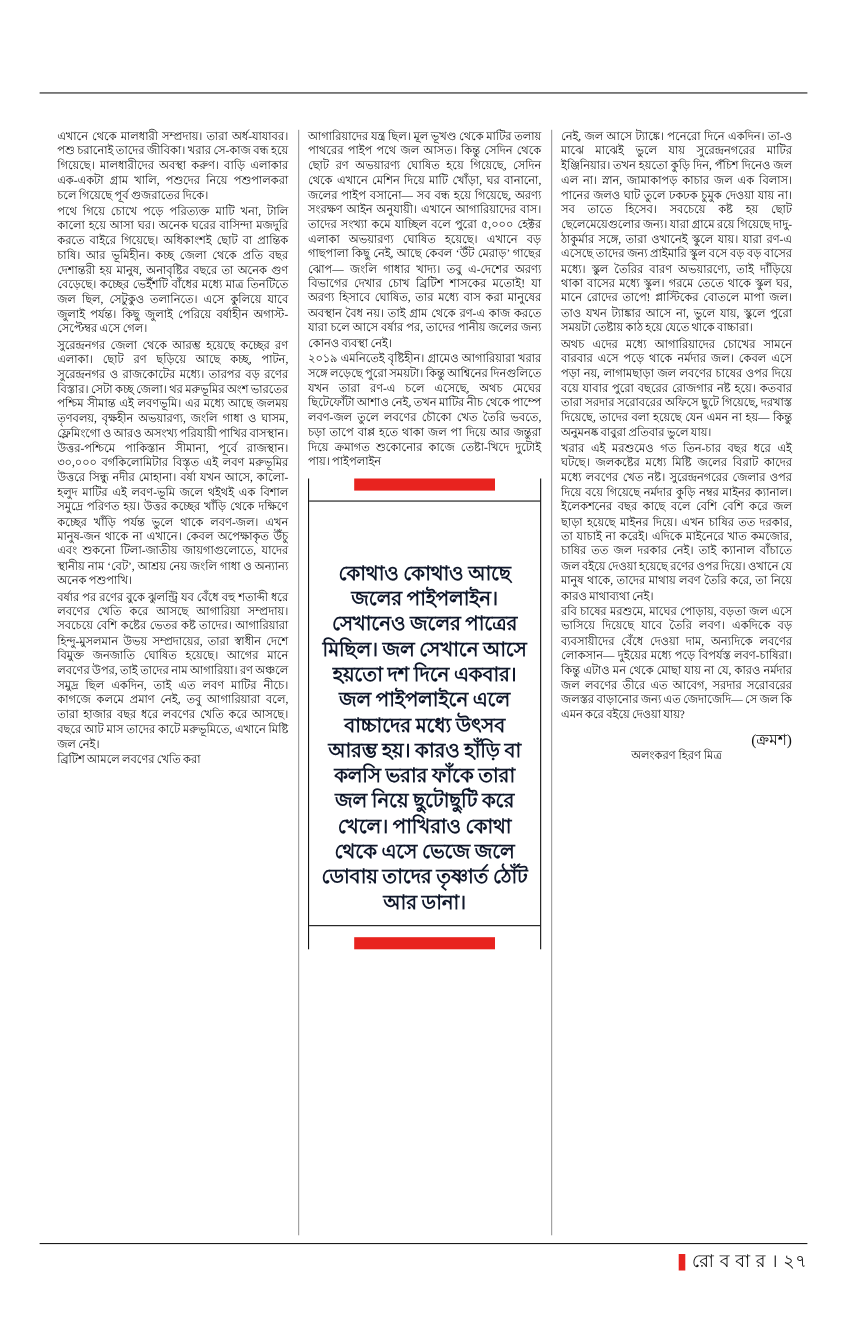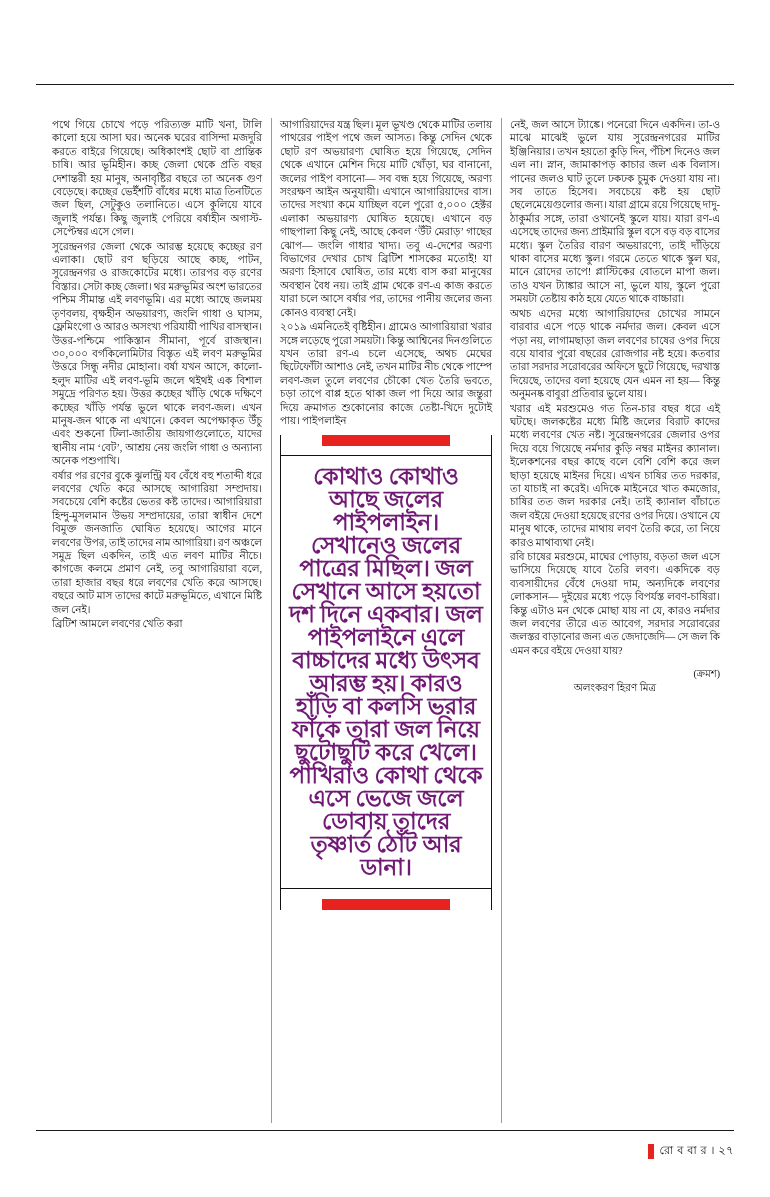--- a/index.html
+++ b/index.html
@@ -92,55 +92,56 @@
     position: relative;
   }
   .pq-bar {
     background: #e8231f;
     height: 11px;
     width: 128px;
     margin: 0 auto 9px auto;
   }
   .pq-bar.bottom { margin: 10px auto 0 auto; }
   .pq-text {
-    font-size: 23px;
+    font-size: 18px;
     line-height: 23px;
     text-align: center;
-    color: #701a75;
+    color: #0f172a;
     font-weight: 700;
     padding: 0 8px;
     letter-spacing: -0.2px;
+    margin-top: 45px;
   }
   .pq-inner {
     border-top: 1px solid #111;
     border-bottom: 1px solid #111;
     padding: 9px 0 9px 0;
   }
 
   .continued {
     margin-top: 10px;
-    font-size: 10px;
+    font-size: 14px;
     line-height: 13.4px;
     text-align: right;
   }
   .credit {
     font-size: 10.4px;
     line-height: 13.4px;
     text-align: center;
   }
 
   
   .footer {
     position: absolute;
     right: 36px;
     bottom: 36px;
     display: flex;
     align-items: center;
     gap: 6px;
-    font-size: 11px;
+    font-size: 16px;
     color: #111;
   }
   .footer .redbar {
     width: 6px;
     height: 15px;
     background: #e8231f;
     display: inline-block;
   }
   .footer .ftext { letter-spacing: 0.6px; }
 
@@ -152,20 +153,21 @@
 
   <div class="top-rule"></div>
   <div class="bottom-rule"></div>
 
   <div class="vsep v1"></div>
   <div class="vsep v2"></div>
 
   <div class="columns">
 
     <div class="col">
+      <p>এখানে থেকে মালধারী সম্প্রদায়। তারা অর্ধ-যাযাবর। পশু চরানোই তাদের জীবিকা। খরার সে-কাজ বন্ধ হয়ে গিয়েছে। মালধারীদের অবস্থা করুণ। বাড়ি এলাকার এক-একটা গ্রাম খালি, পশুদের নিয়ে পশুপালকরা চলে গিয়েছে পূর্ব গুজরাতের দিকে।</p>
       <p>পথে গিয়ে চোখে পড়ে পরিত্যক্ত মাটি খনা, টালি কালো হয়ে আসা ঘর। অনেক ঘরের বাসিন্দা মজদুরি করতে বাইরে গিয়েছে। অধিকাংশই ছোট বা প্রান্তিক চাষি। আর ভূমিহীন। কচ্ছ জেলা থেকে প্রতি বছর দেশান্তরী হয় মানুষ, অনাবৃষ্টির বছরে তা অনেক গুণ বেড়েছে। কচ্ছের ভেইঁশটি বাঁধের মধ্যে মাত্র তিনটিতে জল ছিল, সেটুকুও তলানিতে। এসে কুলিয়ে যাবে জুলাই পর্যন্ত। কিছু জুলাই পেরিয়ে বর্ষাহীন অগাস্ট-সেপ্টেম্বর এসে গেল।</p>
       <p>সুরেন্দ্রনগর জেলা থেকে আরম্ভ হয়েছে কচ্ছের রণ এলাকা। ছোট রণ ছড়িয়ে আছে কচ্ছ, পাটন, সুরেন্দ্রনগর ও রাজকোটের মধ্যে। তারপর বড় রণের বিস্তার। সেটা কচ্ছ জেলা। থর মরুভূমির অংশ ভারতের পশ্চিম সীমান্ত এই লবণভূমি। এর মধ্যে আছে জলময় তৃণবলয়, বৃক্ষহীন অভয়ারণ্য, জংলি গাধা ও ঘাসম, ফ্লেমিংগো ও আরও অসংখ্য পরিযায়ী পাখির বাসস্থান। উত্তর-পশ্চিমে পাকিস্তান সীমানা, পূর্বে রাজস্থান। ৩০,০০০ বর্গকিলোমিটার বিস্তৃত এই লবণ মরুভূমির উত্তরে সিন্ধু নদীর মোহানা। বর্ষা যখন আসে, কালো-হলুদ মাটির এই লবণ-ভূমি জলে থইথই এক বিশাল সমুদ্রে পরিণত হয়। উত্তর কচ্ছের খাঁড়ি থেকে দক্ষিণে কচ্ছের খাঁড়ি পর্যন্ত ভুলে থাকে লবণ-জল। এখন মানুষ-জন থাকে না এখানে। কেবল অপেক্ষাকৃত উঁচু এবং শুকনো টিলা-জাতীয় জায়গাগুলোতে, যাদের স্থানীয় নাম ‘বেট’, আশ্রয় নেয় জংলি গাধা ও অন্যান্য অনেক পশুপাখি।</p>
       <p>বর্ষার পর রণের বুকে ঝুলন্ট্রি যব বেঁধে বহু শতাব্দী ধরে লবণের খেতি করে আসছে আগারিয়া সম্প্রদায়। সবচেয়ে বেশি কষ্টের ভেতর কষ্ট তাদের। আগারিয়ারা হিন্দু-মুসলমান উভয় সম্প্রদায়ের, তারা স্বাধীন দেশে বিমুক্ত জনজাতি ঘোষিত হয়েছে। আগের মানে লবণের উপর, তাই তাদের নাম আগারিয়া। রণ অঞ্চলে সমুদ্র ছিল একদিন, তাই এত লবণ মাটির নীচে। কাগজে কলমে প্রমাণ নেই, তবু আগারিয়ারা বলে, তারা হাজার বছর ধরে লবণের খেতি করে আসছে। বছরে আট মাস তাদের কাটে মরুভূমিতে, এখানে মিষ্টি জল নেই।</p>
       <p>ব্রিটিশ আমলে লবণের খেতি করা</p>
     </div>
 
     <div class="col mid">
       <p>আগারিয়াদের যন্ত্র ছিল। মূল ভূখণ্ড থেকে মাটির তলায় পাথরের পাইপ পথে জল আসত। কিন্তু সেদিন থেকে ছোট রণ অভয়ারণ্য ঘোষিত হয়ে গিয়েছে, সেদিন থেকে এখানে মেশিন দিয়ে মাটি খোঁড়া, ঘর বানানো, জলের পাইপ বসানো— সব বন্ধ হয়ে গিয়েছে, অরণ্য সংরক্ষণ আইন অনুযায়ী। এখানে আগারিয়াদের বাস। তাদের সংখ্যা কমে যাচ্ছিল বলে পুরো ৫,০০০ হেক্টর এলাকা অভয়ারণ্য ঘোষিত হয়েছে। এখানে বড় গাছপালা কিছু নেই, আছে কেবল ‘উঁট মেরাড়’ গাছের ঝোপ— জংলি গাধার খাদ্য। তবু এ-দেশের অরণ্য বিভাগের দেখার চোখ ব্রিটিশ শাসকের মতোই! যা অরণ্য হিসাবে ঘোষিত, তার মধ্যে বাস করা মানুষের অবস্থান বৈধ নয়। তাই গ্রাম থেকে রণ-এ কাজ করতে যারা চলে আসে বর্ষার পর, তাদের পানীয় জলের জন্য কোনও ব্যবস্থা নেই।</p>
       <p>২০১৯ এমনিতেই বৃষ্টিহীন। গ্রামেও আগারিয়ারা খরার সঙ্গে লড়েছে পুরো সময়টা। কিন্তু আশ্বিনের দিনগুলিতে যখন তারা রণ-এ চলে এসেছে, অথচ মেঘের ছিটেফোঁটা আশাও নেই, তখন মাটির নীচ থেকে পাম্পে লবণ-জল তুলে লবণের চৌকো খেত তৈরি ভবতে, চড়া তাপে বাপ্প হতে থাকা জল পা দিয়ে আর জন্তুরা দিয়ে ক্রমাগত শুকোনোর কাজে তেষ্টা-খিদে দুটোই পায়। পাইপলাইন</p>
 

